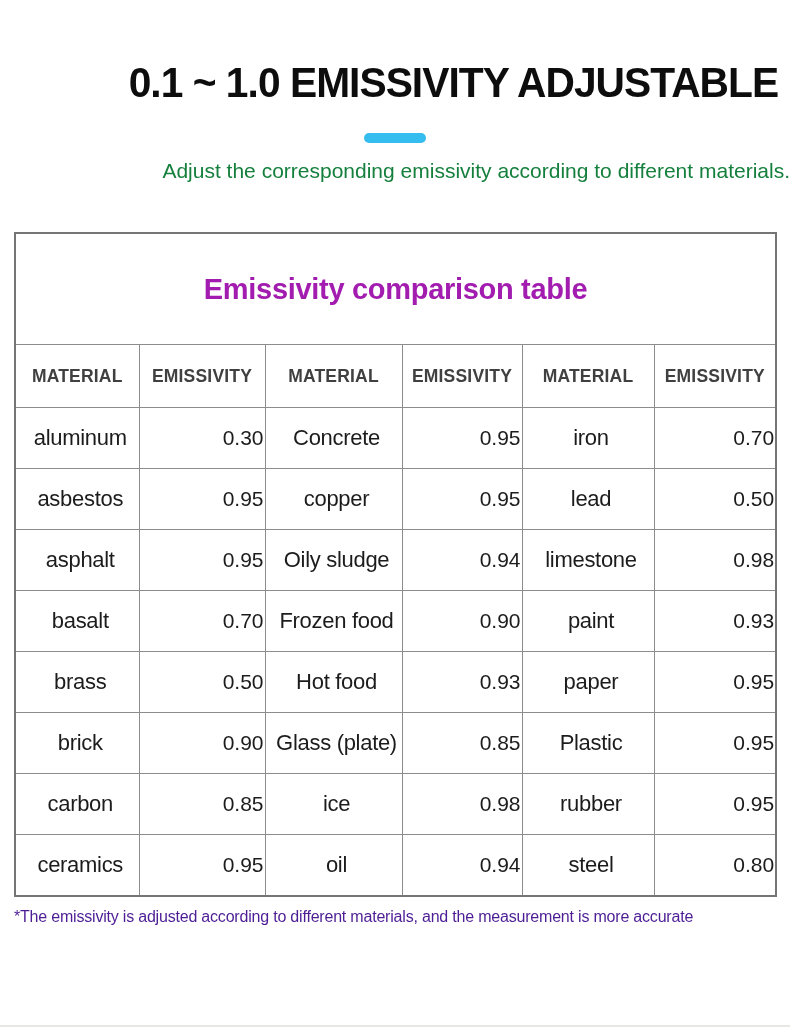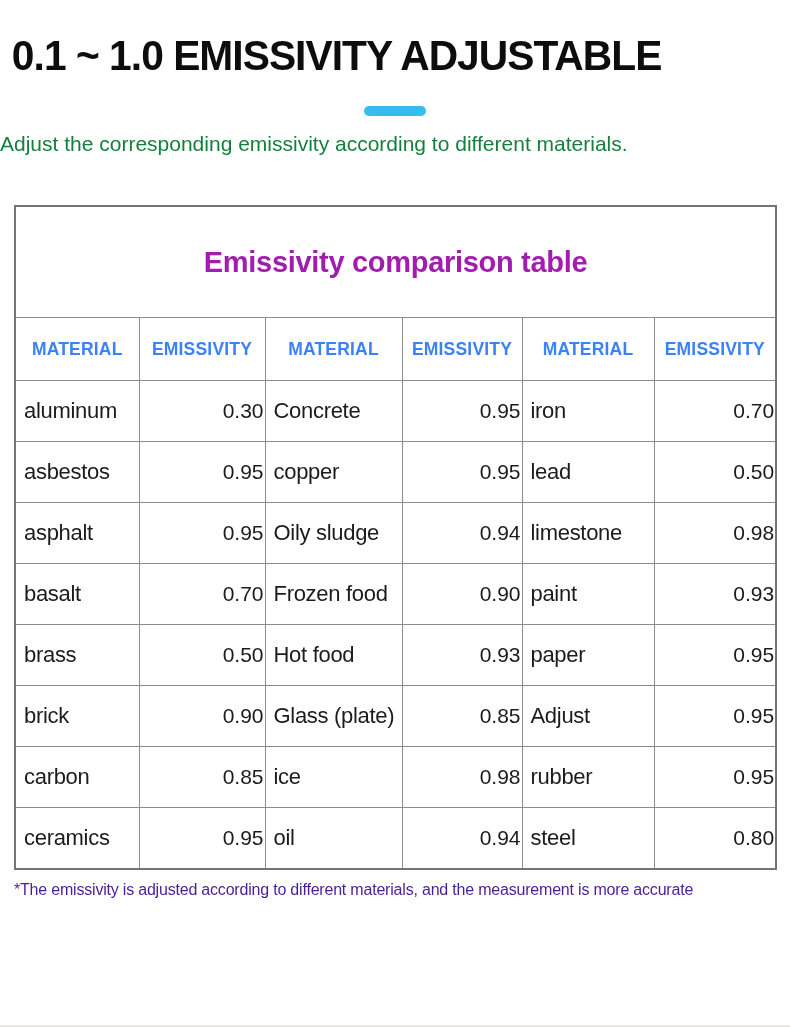--- a/index.html
+++ b/index.html
@@ -9,22 +9,22 @@
   }
   body {
     width: 790px;
     height: 1027px;
     position: relative;
     font-family: "Liberation Sans", sans-serif;
     color: #111111;
     overflow: hidden;
   }
   .hero {
-    text-align: left;
-    padding-top: 32px;
+    text-align: right;
+    padding-top: 59px;
   }
   .page-title {
     margin: 0;
     font-size: 42px;
     line-height: 48px;
     font-weight: bold;
     letter-spacing: -1px;
     color: #0d0d0d;
     transform: scaleX(0.97);
     transform-origin: center;
@@ -60,30 +60,30 @@
     text-align: center;
     font-size: 29px;
     font-weight: bold;
     color: #a21caf;
     letter-spacing: -0.3px;
   }
   th.col-header {
     height: 62px;
     font-size: 17.5px;
     font-weight: bold;
-    color: #3b82f6;
+    color: #404040;
     text-align: center;
     letter-spacing: 0.2px;
     padding: 0 2px;
   }
   td.material-cell {
     height: 58px;
     font-size: 22px;
     color: #1c1c1c;
-    text-align: left;
+    text-align: center;
     padding: 0 2px 0 8px;
     vertical-align: middle;
     letter-spacing: -0.3px;
     white-space: nowrap;
     overflow: hidden;
   }
   td.value-cell {
     height: 58px;
     font-size: 21px;
     color: #1c1c1c;
@@ -176,21 +176,21 @@
       <td class="material-cell">Hot food</td>
       <td class="value-cell">0.93</td>
       <td class="material-cell">paper</td>
       <td class="value-cell">0.95</td>
     </tr>
     <tr>
       <td class="material-cell">brick</td>
       <td class="value-cell">0.90</td>
       <td class="material-cell">Glass (plate)</td>
       <td class="value-cell">0.85</td>
-      <td class="material-cell">Adjust</td>
+      <td class="material-cell">Plastic</td>
       <td class="value-cell">0.95</td>
     </tr>
     <tr>
       <td class="material-cell">carbon</td>
       <td class="value-cell">0.85</td>
       <td class="material-cell">ice</td>
       <td class="value-cell">0.98</td>
       <td class="material-cell">rubber</td>
       <td class="value-cell">0.95</td>
     </tr>

